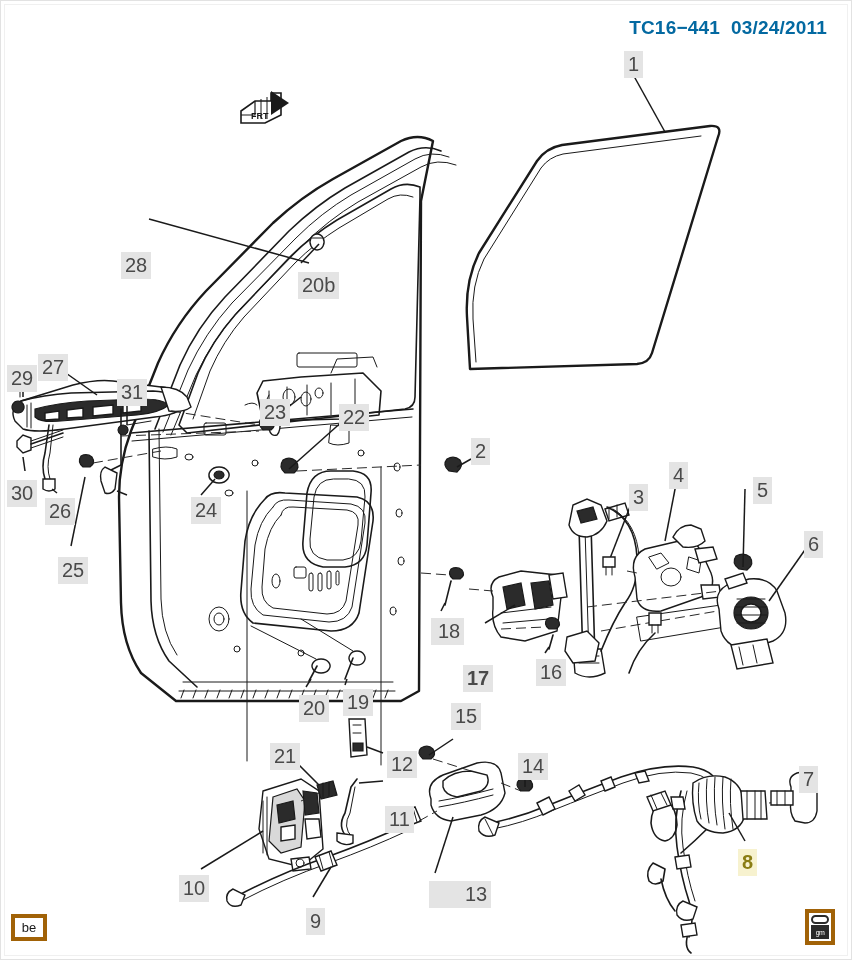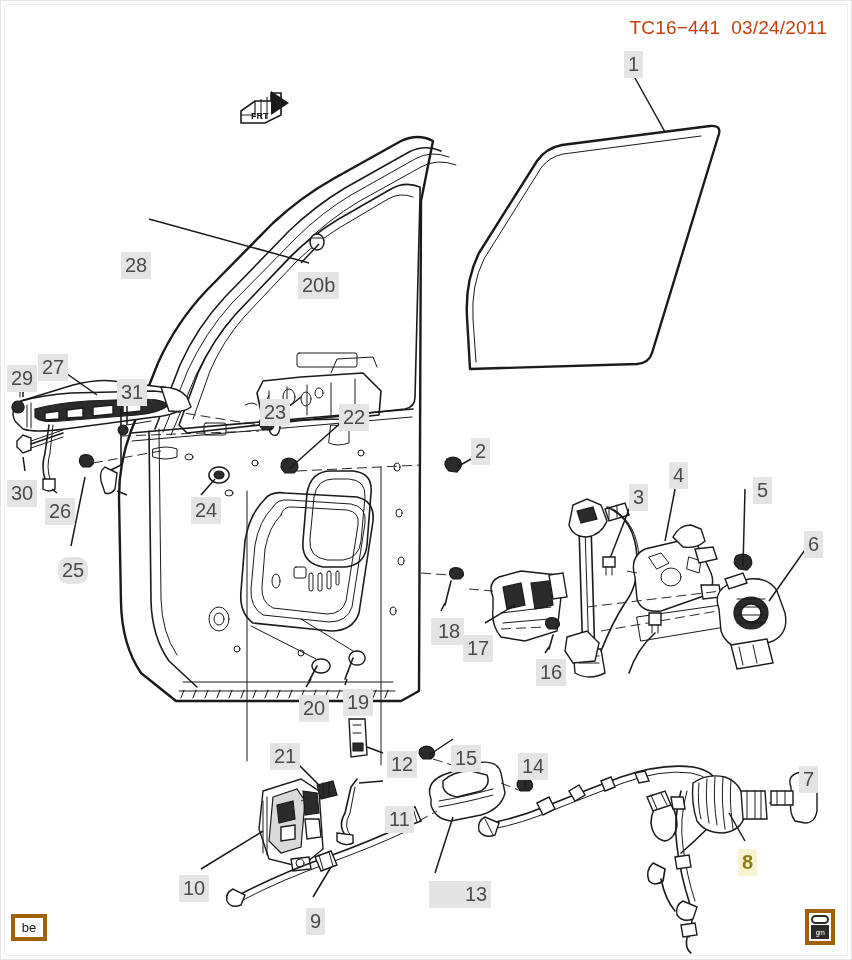--- a/index.html
+++ b/index.html
@@ -12,22 +12,23 @@
     box-sizing:border-box;
     border:1px solid #e2e2e2;
     overflow:hidden;
   }
   #page::before{
     content:"";position:absolute;left:3px;top:3px;right:3px;bottom:3px;
     border:1px solid #f0f0f0;pointer-events:none;
   }
   #header{
     position:absolute;top:16px;right:24px;
-    font-size:19px;color:#c2410c;letter-spacing:0.2px;
+    font-size:19px;color:#0369a1;letter-spacing:0.2px;
     white-space:pre;
+    font-weight:bold;
   }
   svg#art{position:absolute;left:0;top:0;width:852px;height:960px;}
   .lbl{
     position:absolute;
     background:#e4e4e4;
     color:#4a4a4a;
     font-size:20px;
     line-height:1;
     padding:3px 4px 4px 4px;
     font-family:"Liberation Sans", sans-serif;
@@ -425,31 +426,31 @@
       <div class="lbl" style="left: 752px; top: 476px;">5</div>
       <div class="lbl" style="left: 803px; top: 530px;">6</div>
       <div class="lbl" style="left: 798px; top: 765px;">7</div>
       <div class="lbl hl" style="left: 737px; top: 848px;">8</div>
       <div class="lbl" style="left: 305px; top: 907px;">9</div>
       <div class="lbl" style="left: 178px; top: 874px;">10</div>
       <div class="lbl" style="left: 384px; top: 773px; margin-top: 32px;">11</div>
       <div class="lbl" style="left: 386px; top: 750px;">12</div>
       <div class="lbl" style="left: 428px; top: 880px; padding-left: 36px;">13</div>
       <div class="lbl" style="left: 517px; top: 752px;">14</div>
-      <div class="lbl" style="left: 450px; top: 744px;">15</div>
+      <div class="lbl" style="left: 450px; top: 702px;">15</div>
       <div class="lbl" style="left: 535px; top: 658px;">16</div>
-      <div class="lbl" style="left: 462px; top: 634px;">17</div>
+      <div class="lbl" style="left: 462px; top: 664px; font-weight: bold;">17</div>
       <div class="lbl" style="left: 430px; top: 617px; padding-left: 7px;">18</div>
       <div class="lbl" style="left: 342px; top: 688px;">19</div>
       <div class="lbl" style="left: 298px; top: 694px;">20</div>
       <div class="lbl" style="left: 269px; top: 742px;">21</div>
       <div class="lbl" style="left: 338px; top: 403px;">22</div>
       <div class="lbl" style="left: 259px; top: 398px;">23</div>
       <div class="lbl" style="left: 190px; top: 496px;">24</div>
-      <div class="lbl" style="left: 57px; top: 556px; border-radius: 10px;">25</div>
+      <div class="lbl" style="left: 57px; top: 556px;">25</div>
       <div class="lbl" style="left: 44px; top: 497px;">26</div>
       <div class="lbl" style="left: 37px; top: 353px;">27</div>
       <div class="lbl" style="left: 120px; top: 207px; margin-top: 44px;">28</div>
       <div class="lbl" style="left: 6px; top: 364px;">29</div>
       <div class="lbl" style="left: 6px; top: 479px;">30</div>
       <div class="lbl" style="left: 116px; top: 378px;">31</div>
       <div class="lbl" style="left: 297px; top: 271px;">20b</div>
     </div>
 
 </div>

